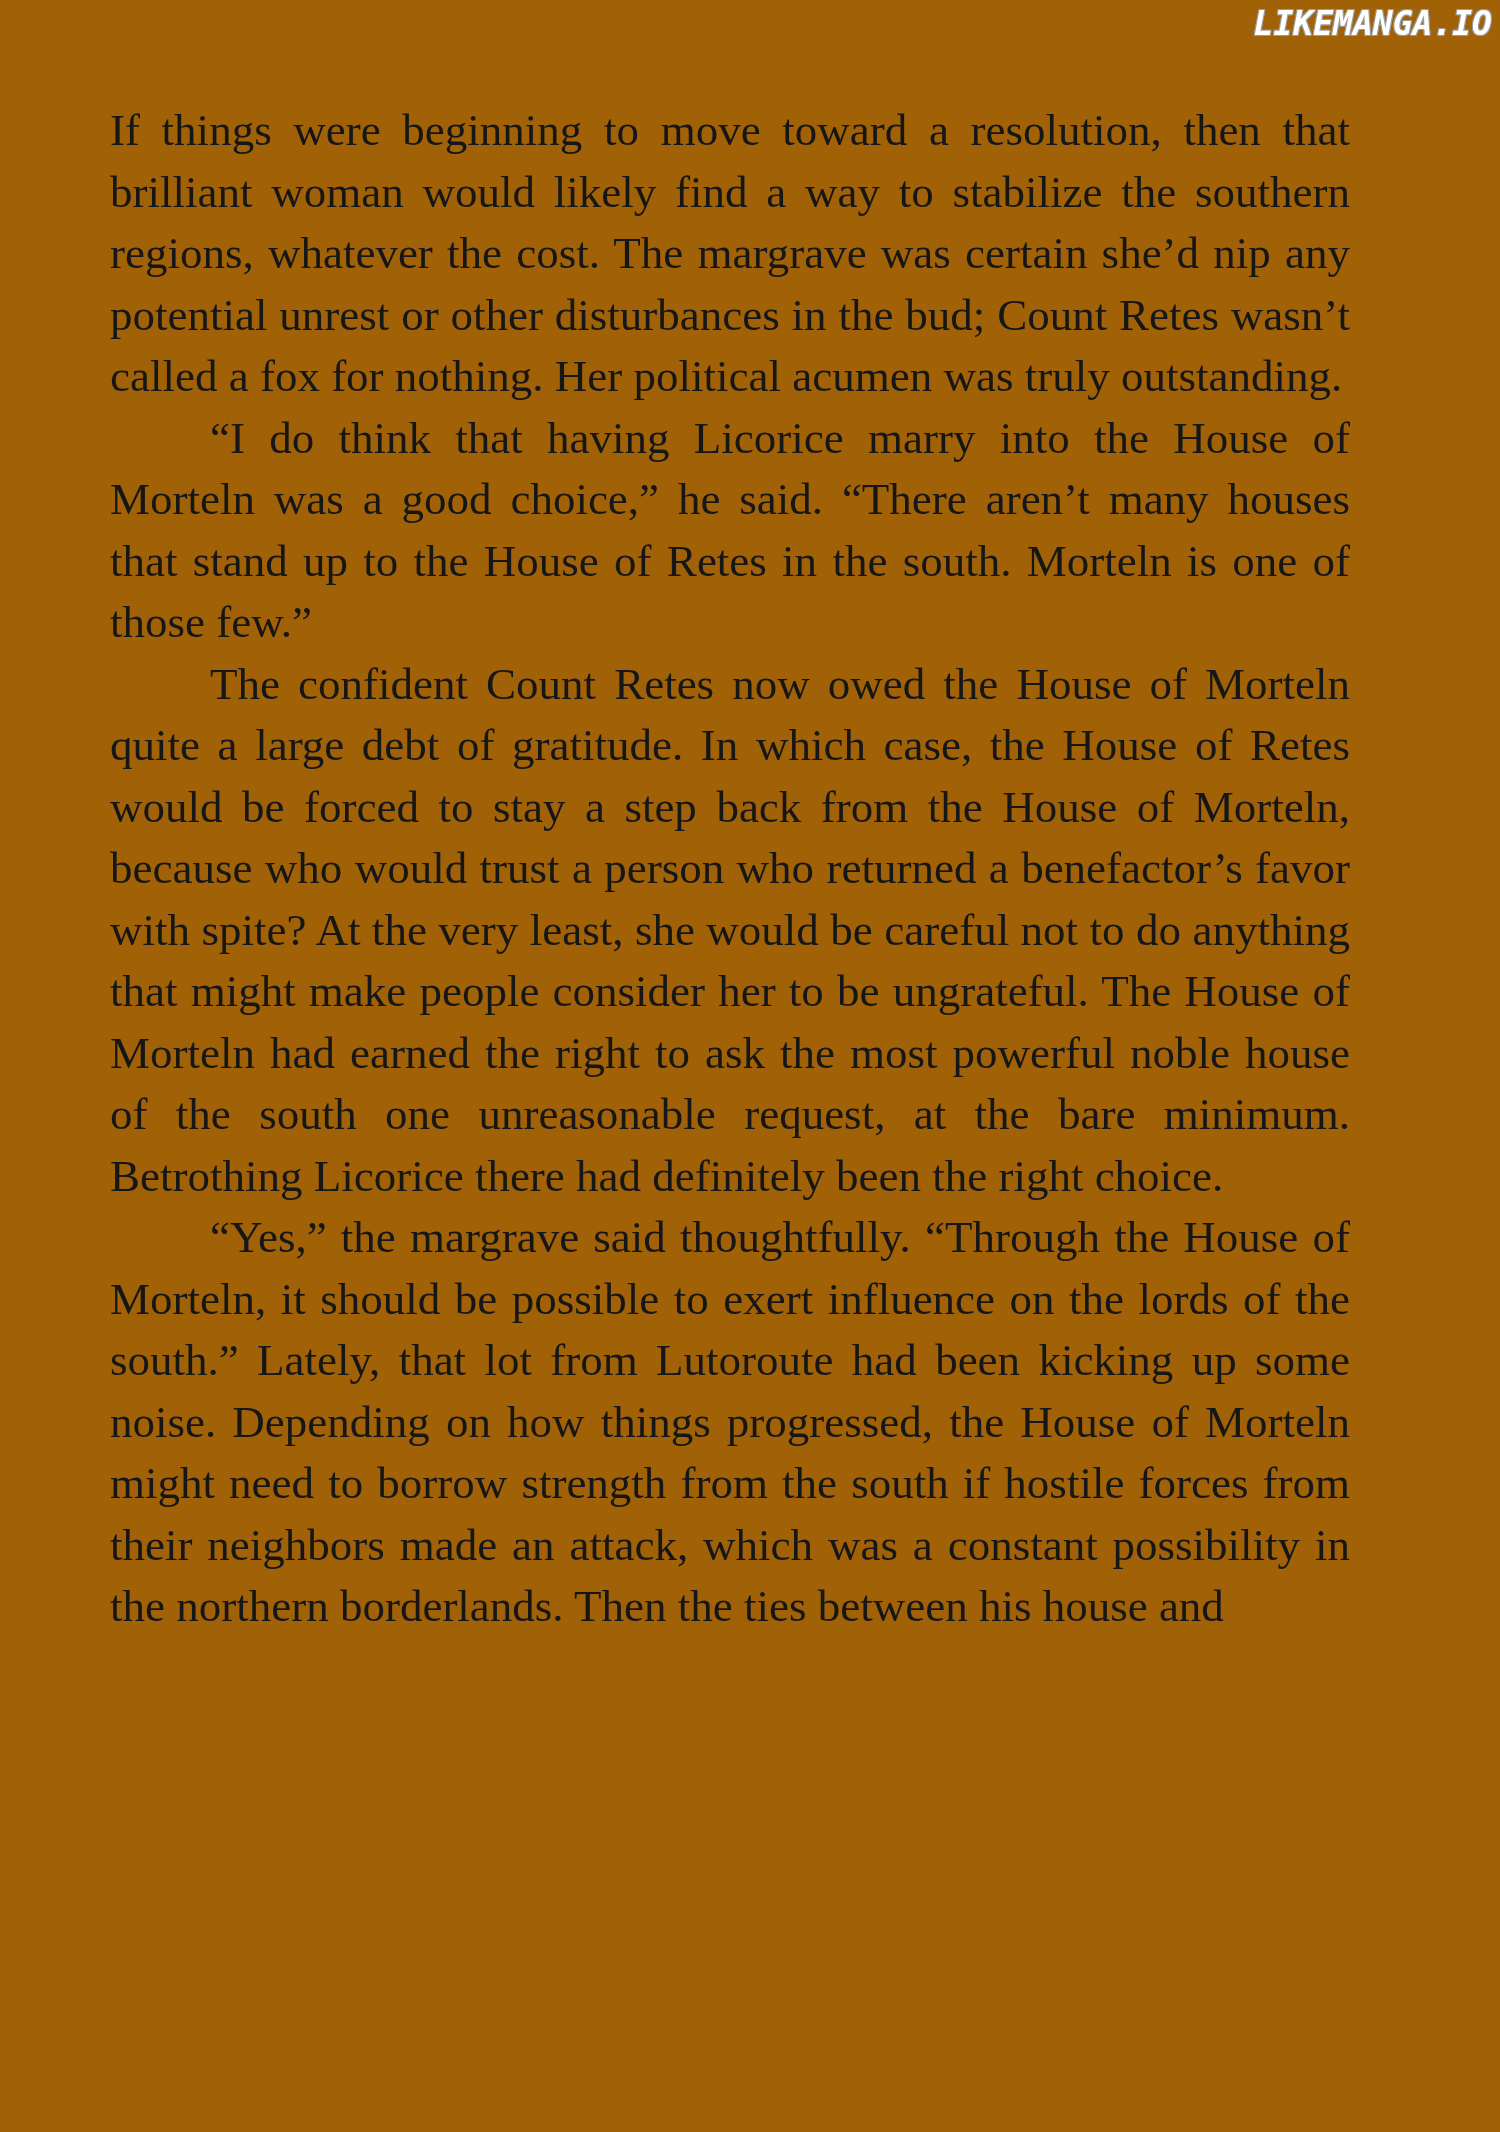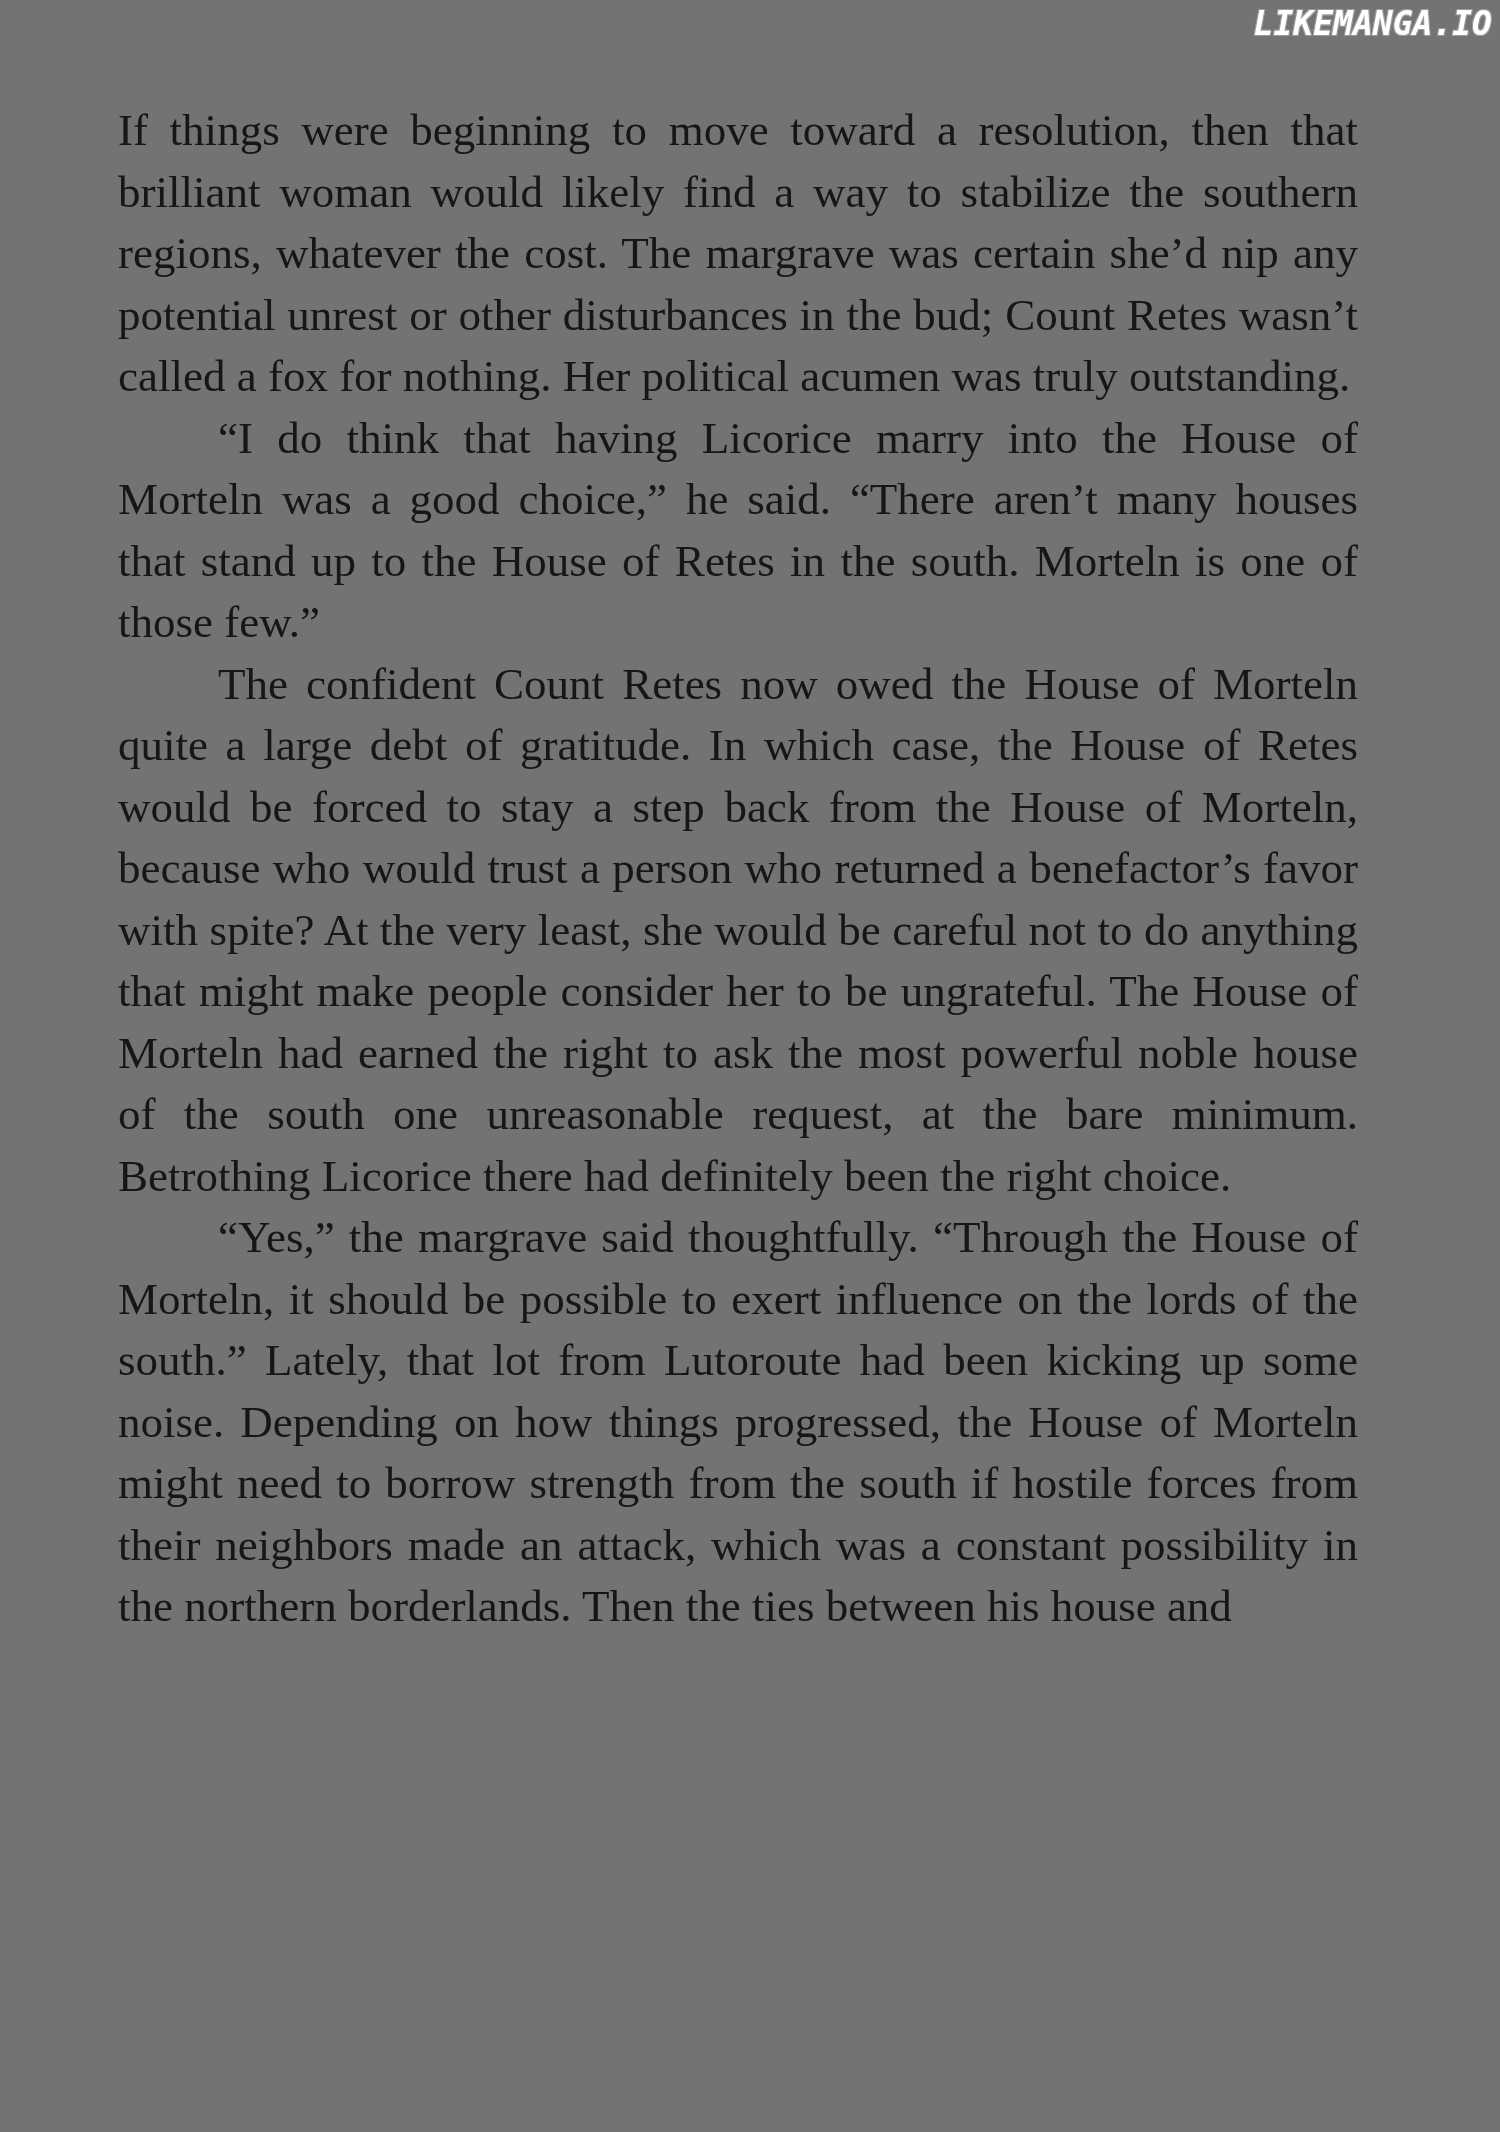--- a/index.html
+++ b/index.html
@@ -5,21 +5,21 @@
   html, body {
     margin: 0;
     padding: 0;
     background: #e8e8e8;
   }
   .page {
     position: relative;
     width: 1500px;
     height: 2132px;
     margin: 0 auto;
-    background: #737373;
+    background: #a16207;
     overflow: hidden;
     font-family: "Liberation Serif", "DejaVu Serif", serif;
   }
   .watermark {
     position: absolute;
     top: 4px;
     right: 8px;
     font-family: "DejaVu Sans Mono", monospace;
     font-weight: bold;
     font-style: italic;
@@ -40,21 +40,20 @@
   .text-block {
     position: absolute;
     left: 110px;
     top: 100px;
     width: 1240px;
     color: #161616;
     font-size: 45px;
     line-height: 61.5px;
     text-align: justify;
     hyphens: none;
-    margin-left: 8px;
   }
   .para {
     margin: 0;
     padding: 0;
   }
   .para.indent {
     text-indent: 100px;
   }
 </style>
 </head>

